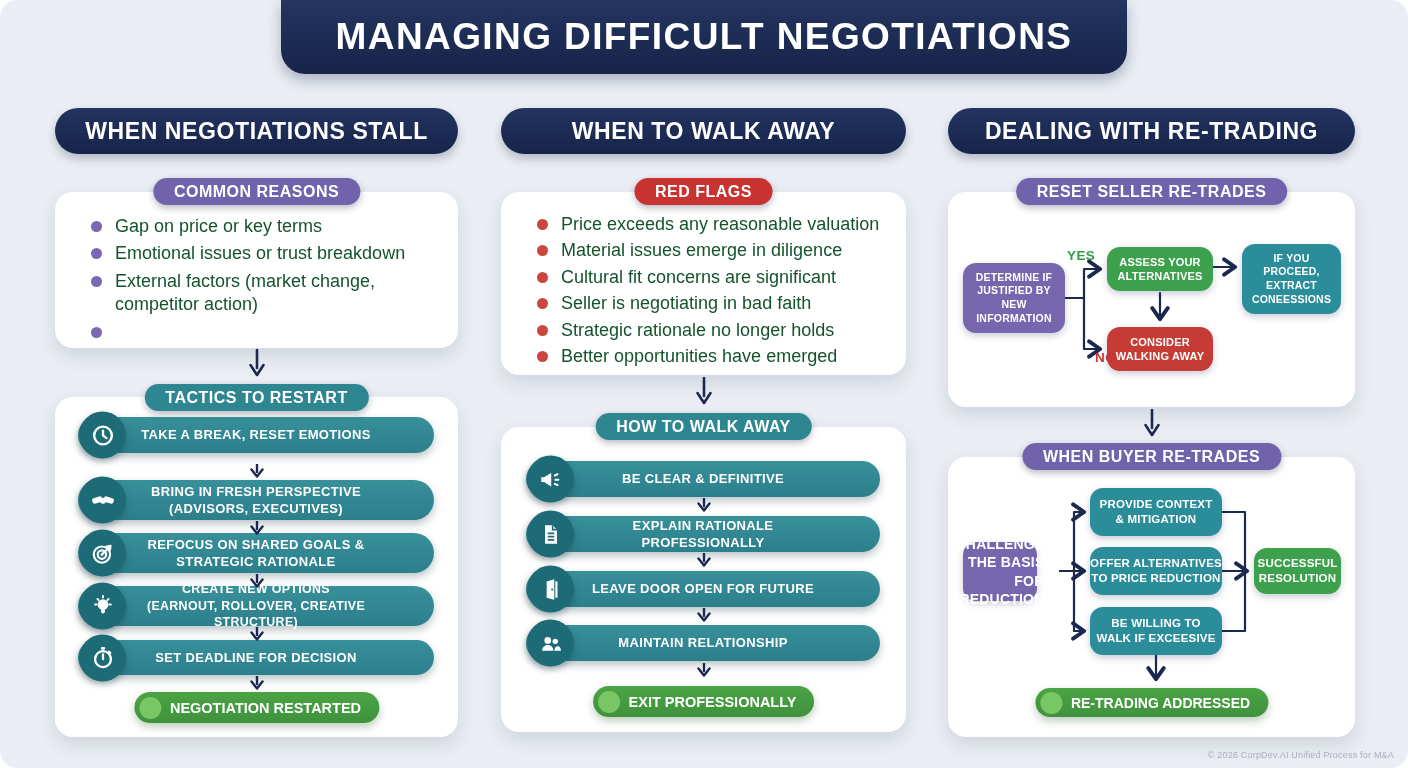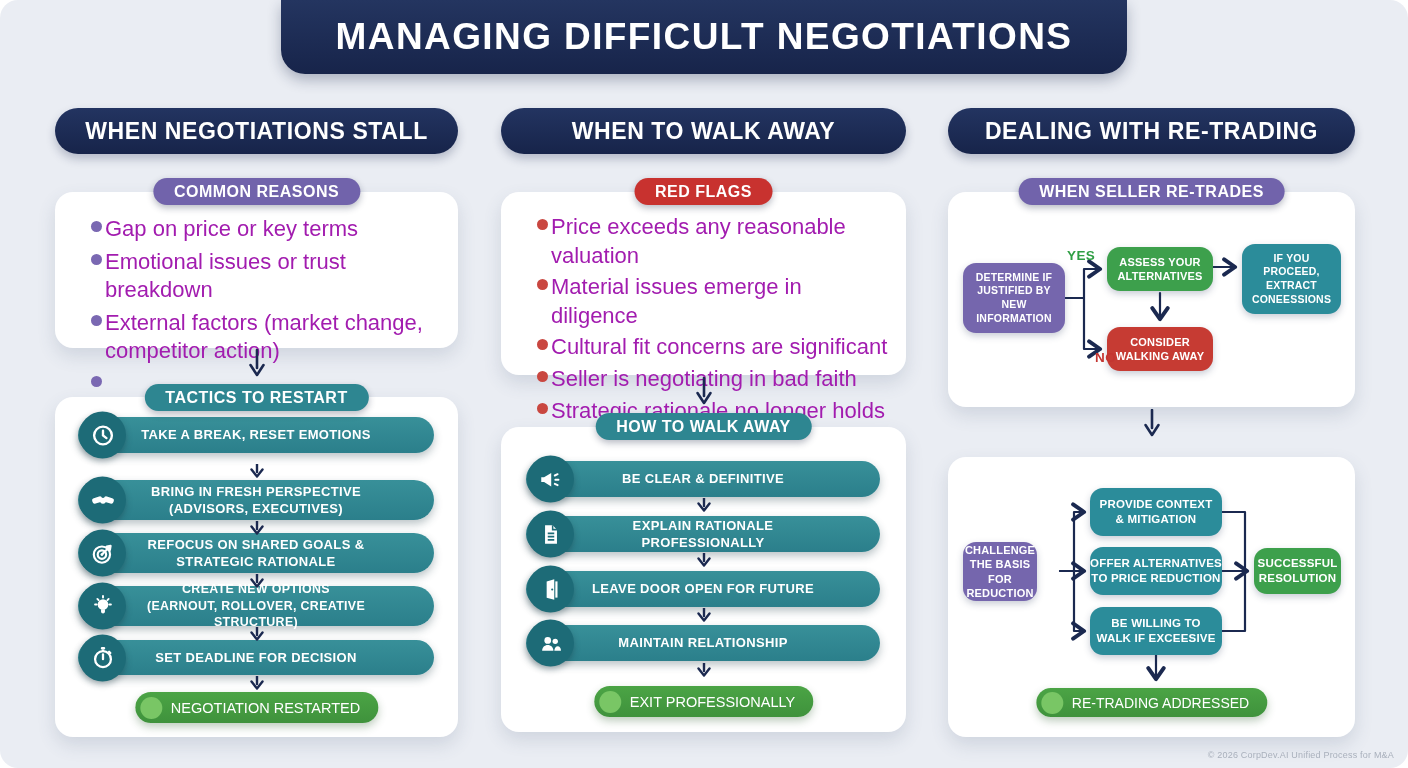--- a/index.html
+++ b/index.html
@@ -43,21 +43,21 @@
   .reasons-card { top:192px; height:156px; }
   .flags-card   { top:192px; height:183px; }
   .tactics-card { top:397px; height:340px; }
   .how-card     { top:427px; height:305px; }
   .seller-card  { top:192px; height:215px; }
   .buyer-card   { top:457px; height:280px; }
 
   
   .bullets { list-style:none; padding:23px 12px 0 36px; display:flex; flex-direction:column; gap:4px; }
   .flags-card .bullets { padding-top:21px; gap:3px; }
-  .bullets li { display:flex; gap:3px; font-size:22px; color:#a21caf; line-height:1.3; white-space:pre-line; }
+  .bullets li { display:flex; gap:13px; font-size:18px; color:#14532d; line-height:1.3; white-space:pre-line; }
   .dot { flex:0 0 auto; width:11px; height:11px; border-radius:50%; margin-top:6px; }
   .dot.purple { background:#7a68b2; }
   .dot.red    { background:#c94740; }
 
   
   .bar { position:absolute; background:linear-gradient(180deg,#389099,#2b7f8b); border-radius:21px;
     color:#fff; display:flex; align-items:center; justify-content:center; text-align:center;
     font-weight:bold; letter-spacing:.35px; font-size:13px; line-height:1.32; white-space:pre-line;
     padding:0 52px; box-shadow:0 4px 9px rgba(30,60,70,.30); }
   .col1 .bar { left:23px; width:356px; }
@@ -81,21 +81,21 @@
   
   .mini-arrow, .big-arrow { position:absolute; left:50%; transform:translateX(-50%);
     z-index:2; line-height:0; }
   .ma1 { top:67px; }  .ma2 { top:124px; } .ma3 { top:177px; } .ma4 { top:230px; } .ma5 { top:279px; }
   .mb1 { top:71px; }  .mb2 { top:126px; } .mb3 { top:181px; } .mb4 { top:236px; }
   .a-col1 { top:349px; } .a-col2 { top:377px; } .a-col3 { top:409px; }
 
   
   .outcome { position:absolute; left:50%; transform:translateX(-50%);
     background:linear-gradient(180deg,#4ba445,#3f923c); border-radius:17px; color:#fff;
-    font-weight:normal; display:flex; align-items:center; gap:9px; padding:0 18px 0 5px;
+    font-weight:bold; display:flex; align-items:center; gap:9px; padding:0 18px 0 5px;
     white-space:nowrap; box-shadow:0 4px 9px rgba(40,90,40,.30); z-index:2; }
   .dot-lg { width:22px; height:22px; border-radius:50%; background:#79c665; flex:0 0 auto; }
   .t-outcome { top:295px; height:31px; font-size:14.5px; }
   .w-outcome { top:259px; height:31px; font-size:14.5px; }
   .b-outcome { top:231px; height:29px; font-size:14px; }
 
   
   .flow-box { position:absolute; border-radius:13px; color:#fff; font-weight:bold;
     display:flex; align-items:center; justify-content:center; text-align:center;
     white-space:pre-line; line-height:1.3; letter-spacing:.2px; z-index:1;
@@ -106,21 +106,21 @@
   .fb-red    { background:#c63b33; }
 
   .s-start    { left:15px;  top:71px;  width:102px; height:70px; font-size:10.5px; }
   .s-assess   { left:159px; top:55px;  width:106px; height:44px; font-size:11px; }
   .s-proceed  { left:294px; top:52px;  width:99px;  height:70px; font-size:10.5px; }
   .s-consider { left:159px; top:135px; width:106px; height:44px; font-size:11px; }
   .lbl { position:absolute; font-weight:bold; font-size:13.5px; z-index:2; letter-spacing:.4px; }
   .lbl-yes { left:119px; top:56px;  color:#2f9e44; }
   .lbl-no  { left:126px; top:158px; color:#c43531;padding-left:21px; }
 
-  .b-start  { left:15px;  top:85px;  width:74px;  height:59px; font-size:11px; }
+  .b-start  { left:15px;  top:85px;  width:74px;  height:59px; font-size:14px;text-align:right; }
   .b-opt1   { left:142px; top:31px;  width:132px; height:48px; font-size:11.5px; }
   .b-opt2   { left:142px; top:90px;  width:132px; height:48px; font-size:11.5px; }
   .b-opt3   { left:142px; top:150px; width:132px; height:48px; font-size:11.5px; }
   .b-result { left:306px; top:91px;  width:87px;  height:46px; font-size:11.5px; }
 
   .flow-svg { position:absolute; inset:0; z-index:0; }
 
   .footer { position:absolute; right:14px; top:750px; font-size:9px; color:#a9b0bc; letter-spacing:.2px; z-index:5; }
 </style>
 </head>
@@ -349,21 +349,21 @@
       <div class="outcome w-outcome">
         <span class="dot-lg"></span>
         <span>EXIT PROFESSIONALLY</span>
       </div>
     </div>
   </section>
 
   <section class="col col3">
     <div class="col-header">DEALING WITH RE-TRADING</div>
 
-    <div class="tag purple seller-tag">WHEN SELLER RE-TRADES</div>
+    <div class="tag purple seller-tag">RESET SELLER RE-TRADES</div>
     <div class="card seller-card">
       <svg class="flow-svg" width="407" height="215" viewBox="0 0 407 215">
         <defs>
           <marker id="ah1" markerWidth="9" markerHeight="9" refX="5.5" refY="4.5" orient="auto">
             <path d="M1 1 L6 4.5 L1 8" stroke="#1b2950" stroke-width="1.8" fill="none" stroke-linecap="round" stroke-linejoin="round"></path>
           </marker>
         </defs>
         <g stroke="#1b2950" stroke-width="2.2" fill="none" stroke-linecap="round" stroke-linejoin="round">
           <path d="M117 106 H136 V77 H151" marker-end="url(#ah1)"></path>
           <path d="M136 106 V157 H151" marker-end="url(#ah1)"></path>
@@ -387,20 +387,21 @@
 WALKING AWAY</div>
     </div>
 
     <div class="big-arrow a-col3">
       <svg width="20" height="28" viewBox="0 0 20 28">
           <path d="M10 1 V19" stroke="#1b2950" stroke-width="2.6" stroke-linecap="round"></path>
           <path d="M3.5 16 L10 26 L16.5 16" fill="none" stroke="#1b2950" stroke-width="2.6" stroke-linecap="round" stroke-linejoin="round"></path>
         </svg>
     </div>
 
+    <div class="tag purple buyer-tag">WHEN BUYER RE-TRADES</div>
     <div class="card buyer-card">
       <svg class="flow-svg" width="407" height="280" viewBox="0 0 407 280">
         <defs>
           <marker id="ah2" markerWidth="9" markerHeight="9" refX="5.5" refY="4.5" orient="auto">
             <path d="M1 1 L6 4.5 L1 8" stroke="#1b2950" stroke-width="1.8" fill="none" stroke-linecap="round" stroke-linejoin="round"></path>
           </marker>
         </defs>
         <g stroke="#1b2950" stroke-width="2.2" fill="none" stroke-linecap="round" stroke-linejoin="round">
           <path d="M112 114 H126 V55 H135" marker-end="url(#ah2)"></path>
           <path d="M112 114 H135" marker-end="url(#ah2)"></path>

